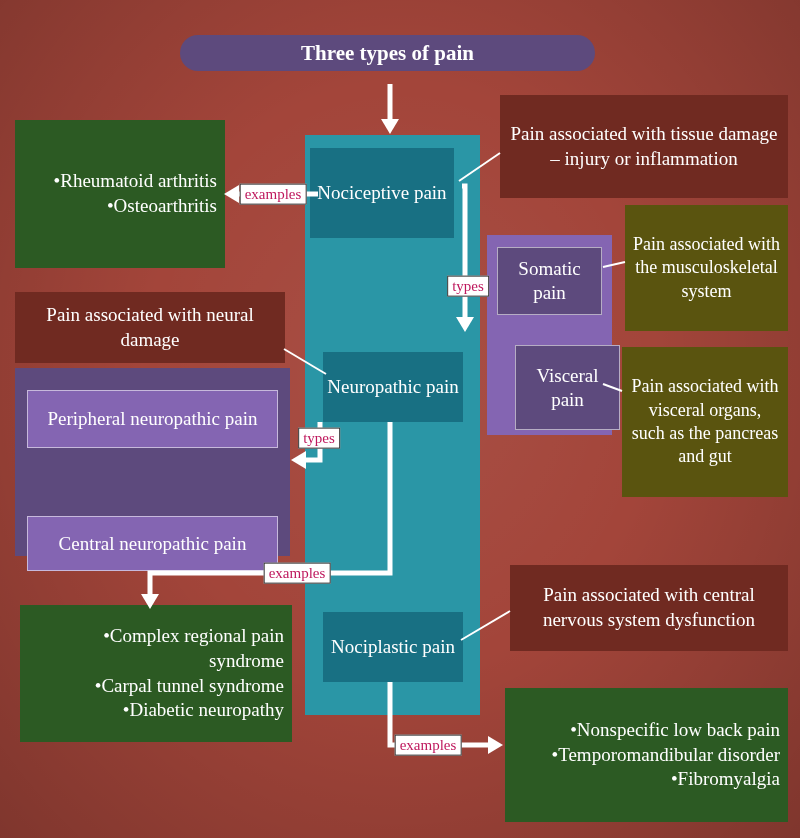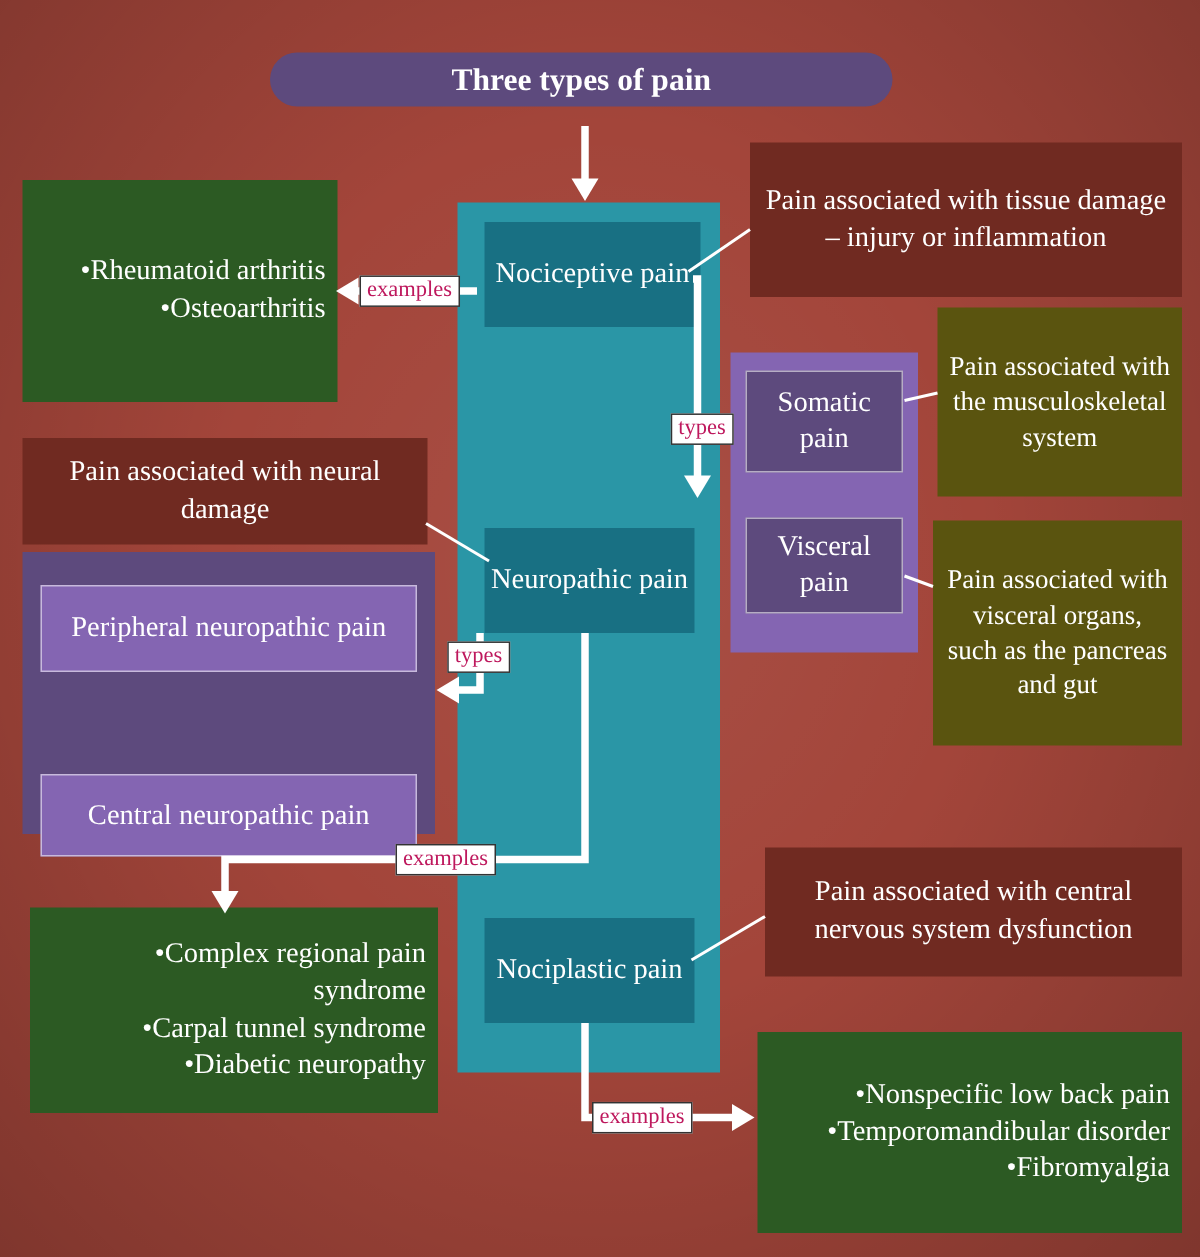--- a/index.html
+++ b/index.html
@@ -19,21 +19,21 @@
   }
 
   #title-pill {
     left:180px; top:35px; width:415px; height:36px; border-radius:26px;
     background:var(--purple-dark,#5d4a7d); font-weight:bold; font-size:21px;
   }
 
   #teal-panel { left:305px; top:135px; width:175px; height:580px; background:var(--teal-panel,#2a96a6); }
 
   .teal-node { background:var(--teal-box,#187083); font-size:19px; line-height:1.25; }
-  #node-nociceptive { left:323px; top:148px; width:144px; height:70px; }
+  #node-nociceptive { left:310px; top:148px; width:144px; height:90px; }
   #node-neuropathic { left:323px; top:352px; width:140px; height:70px; }
   #node-nociplastic { left:323px; top:612px; width:140px; height:70px; }
 
   .green { background:var(--green-box,#2c5a23); font-size:19px; line-height:1.3; padding:6px 8px; }
   #green-nociceptive { left:15px;  top:120px; width:210px; height:148px; }
   #green-neuropathic { left:20px;  top:605px; width:272px; height:137px; }
   #green-nociplastic { left:505px; top:688px; width:283px; height:134px; }
   ul.bullets { list-style:none; width:100%; text-align:right; }
   ul.bullets li::before { content:"\2022"; }
 
@@ -51,21 +51,21 @@
   .purple-inner {
     position:absolute; display:flex; align-items:center; justify-content:center;
     text-align:center; color:#fff; font-size:19px; line-height:1.25;
     border:1px solid rgba(255,255,255,0.55); padding:2px 6px;
   }
   .purple-inner.light { background:var(--purple-light,#8465b2); }
   .purple-inner.dark  { background:var(--purple-dark,#5d4a7d); }
   #node-peripheral { left:12px; top:22px;  width:251px; height:58px; }
   #node-central    { left:12px; top:120px; width:251px; height:55px;margin-top:28px; }
   #node-somatic    { left:10px; top:12px;  width:105px; height:68px; }
-  #node-visceral   { left:10px; top:110px; width:105px; height:64px; }
+  #node-visceral   { left:28px; top:110px; width:105px; height:85px; }
 
   #arrows { position:absolute; left:0; top:0; pointer-events:none; }
   #arrows .line { stroke:#fff; stroke-width:5; fill:none; }
   #arrows .head { fill:#fff; }
   #arrows .thin path { stroke:#fff; stroke-width:2; fill:none; }
 
   .connector-label {
     position:absolute; transform:translate(-50%,-50%);
     background:#fff; color:#be185d; border:1px solid #333;
     font-size:15px; line-height:1.25; padding:0 4px; white-space:nowrap;

